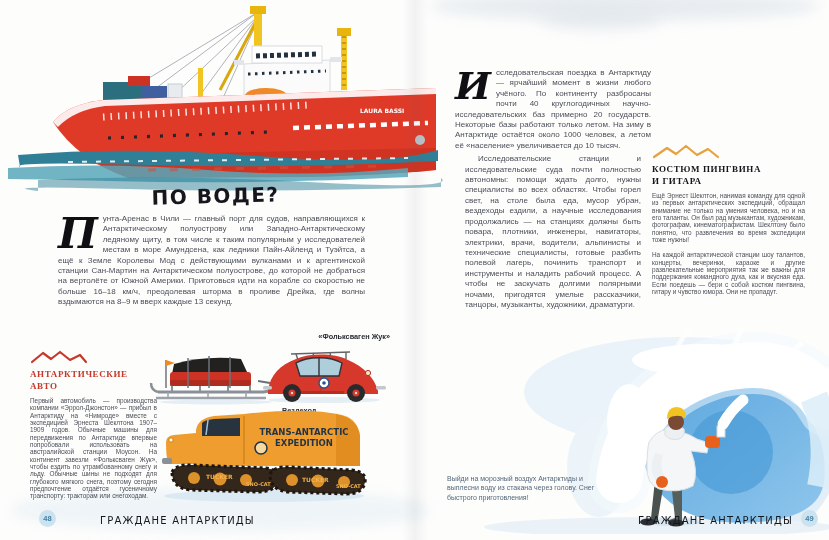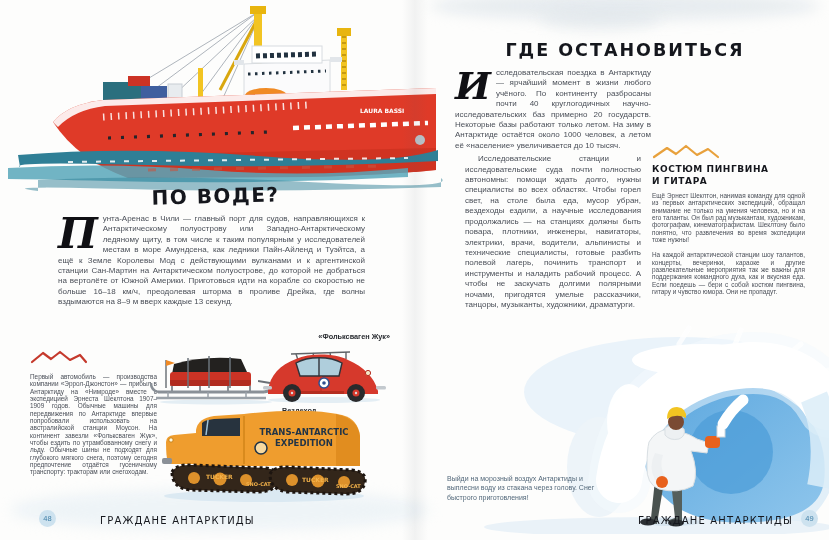--- a/index.html
+++ b/index.html
@@ -6,37 +6,37 @@
   #spread{position:relative;width:829px;height:540px;background:#fdfdfc;overflow:hidden;
           font-family:"Liberation Sans",sans-serif;color:#474c55;}
   .abs{position:absolute;}
   
   #fold{left:402px;top:0;width:26px;height:540px;
         background:linear-gradient(to right,rgba(0,0,0,0),rgba(80,90,100,0.07) 50%,rgba(0,0,0,0));}
   
   .hand{font-family:"DejaVu Sans",sans-serif;font-weight:800;color:#15171d;letter-spacing:1.5px;}
   .page-title{font-size:17.5px;letter-spacing:2px;}
   .sec-title{font-size:20px;transform:rotate(-1.5deg);}
-  .mini-title{font-size:9px;line-height:11.5px;letter-spacing:.6px;}
+  .mini-title{font-size:9px;line-height:11.5px;letter-spacing:.6px;font-family:Liberation Serif, serif;}
   .mini-title.red{color:#c5392c;}
   
   .body-main{font-size:8px;line-height:10.4px;text-align:justify;color:#4a4f58;}
   .small-col{font-size:6.4px;line-height:7.35px;text-align:justify;color:#4a4f58;}
   .dropcap{float:left;font-family:"DejaVu Serif",serif;font-style:italic;font-weight:bold;
            color:#101014;margin-right:5px;}
   .dc-left{font-size:42px;line-height:33px;margin-top:3px;}
   .dc-right{font-size:38px;line-height:30px;margin-top:3px;}
   .indent{text-indent:13px;margin:10px;}
   p{margin:0;}
   .veh-label{font-size:7.3px;font-weight:bold;color:#26292e;line-height:9px;}
   .caption{font-size:7px;line-height:9.3px;color:#53687a;}
   .footer-text{font-size:10px;font-weight:normal;letter-spacing:1.2px;color:#15171d;
                font-family:"DejaVu Sans",sans-serif;}
   .page-num{width:17px;height:17px;border-radius:50%;background:#cde2ef;color:#4180a8;
-            font-size:7.5px;font-weight:normal;text-align:center;line-height:17px;}
+            font-size:7.5px;font-weight:bold;text-align:center;line-height:17px;}
   .wash{border-radius:50%;filter:blur(7px);}
 </style>
 </head>
 <body>
 
 <div id="spread">
 
   <div class="abs wash" style="left:430px;top:-8px;width:390px;height:28px;background:rgba(214,222,229,.55);"></div>
   <div class="abs wash" style="left:540px;top:8px;width:120px;height:22px;background:rgba(222,228,233,.6);"></div>
   <div class="abs wash" style="left:10px;top:490px;width:420px;height:40px;background:rgba(219,232,241,.45);"></div>
@@ -104,20 +104,24 @@
   <div class="abs hand sec-title" style="left:148px;top:184px;width:135px;text-align:center;">ПО ВОДЕ?</div>
 
   <div class="abs body-main" style="left:58px;top:214px;width:307px;">
     <span class="dropcap dc-left">П</span><span>унта-Аренас в Чили — главный порт для судов, направляющихся к Антарктическому полуострову или Западно-Антарктическому ледяному щиту, в том числе к таким популярным у исследователей местам в море Амундсена, как ледники Пайн-Айленд и Туэйтса, а ещё к Земле Королевы Мод с действующими вулканами и к аргентинской станции Сан-Мартин на Антарктическом полуострове, до которой не добраться на вертолёте от Южной Америки. Приготовься идти на корабле со скоростью не больше 16–18 км/ч, преодолевая шторма в проливе Дрейка, где волны вздымаются на 8–9 м вверх каждые 13 секунд.</span>
   </div>
 
   <div class="abs" style="left:30px;top:350px;width:127px;">
     <svg width="58" height="14" viewBox="0 0 58 14">
       <path d="M2,12 L13,3 L21,9 L30,2 L40,10 L50,5 L56,12" stroke="#C5392C" stroke-width="2.2" fill="none" stroke-linejoin="round" stroke-linecap="round"></path>
     </svg>
+    <div class="hand mini-title red" style="margin-top:1px;">
+      <div>АНТАРКТИЧЕСКИЕ</div>
+      <div>АВТО</div>
+    </div>
     <div class="small-col" style="margin-top:5px;">Первый автомобиль — производства компании «Эррол-Джонстон» — прибыл в Антарктиду на «Нимроде» вместе с экспедицией Эрнеста Шеклтона 1907–1909 годов. Обычные машины для передвижения по Антарктиде впервые попробовали использовать на австралийской станции Моусон. На континент завезли «Фольксваген Жук», чтобы ездить по утрамбованному снегу и льду. Обычные шины не подходят для глубокого мягкого снега, поэтому сегодня предпочтение отдаётся гусеничному транспорту: тракторам или снегоходам.</div>
   </div>
 
   <div class="abs" style="left:146px;top:346px;width:142px;height:60px;">
     <svg width="142" height="60" viewBox="0 0 142 60">
       <ellipse cx="70" cy="56" rx="56" ry="2.5" fill="#e4eef4"></ellipse>
       <line x1="20" y1="14" x2="20" y2="42" stroke="#5a6167" stroke-width="1.3"></line>
       <path d="M20,14 L29,17 L20,20 Z" fill="#F08A24"></path>
       <path d="M28,18 Q60,9 95,13 L101,26 L26,28 Z" fill="#23211f"></path>
       <rect x="24" y="26" width="81" height="14" rx="3" fill="#CC3325"></rect>
@@ -218,21 +222,20 @@
           <circle cx="186" cy="80" r="6" fill="#EF9D2E" opacity="0.9"></circle>
         <text x="144" y="80" font-size="6" font-weight="bold" fill="#F3B24A" font-family="DejaVu Sans, sans-serif">TUCKER</text>
         <text x="178" y="86" font-size="5" font-weight="bold" fill="#F3B24A" font-family="DejaVu Sans, sans-serif">SNO-CAT</text>
       </g>
     </svg>
   </div>
 
   <div class="abs page-num" style="left:39px;top:510px;">48</div>
   <div class="abs footer-text" style="left:100px;top:515px;">ГРАЖДАНЕ АНТАРКТИДЫ</div>
 
-  <div class="abs hand page-title" style="left:430px;top:40px;width:390px;text-align:center;">ГДЕ ОСТАНОВИТЬСЯ</div>
 
   <div class="abs" style="left:455px;top:68px;width:196px;">
     <p class="body-main"><span class="dropcap dc-right">И</span><span>сследовательская поездка в Антарктиду — ярчайший момент в жизни любого учёного. По континенту разбросаны почти 40 круглогодичных научно-исследовательских баз примерно 20 государств. Некоторые базы работают только летом. На зиму в Антарктиде остаётся около 1000 человек, а летом её «население» увеличивается до 10 тысяч.</span></p>
     <p class="body-main indent" style="margin-top:3px;">Исследовательские станции и исследовательские суда почти полностью автономны: помощи ждать долго, нужны специалисты во всех областях. Чтобы горел свет, на столе была еда, мусор убран, вездеходы ездили, а научные исследования продолжались — на станциях должны быть повара, плотники, инженеры, навигаторы, электрики, врачи, водители, альпинисты и технические специалисты, готовые разбить полевой лагерь, починить транспорт и инструменты и наладить рабочий процесс. А чтобы не заскучать долгими полярными ночами, пригодятся умелые рассказчики, танцоры, музыканты, художники, драматурги.</p>
   </div>
 
   <div class="abs" style="left:652px;top:144px;width:153px;">
     <svg width="68" height="15" viewBox="0 0 68 15">
       <path d="M2,13 L15,4 L24,10 L34,2 L45,11 L56,5 L66,13" stroke="#E8A13C" stroke-width="2.2" fill="none" stroke-linejoin="round" stroke-linecap="round"></path>
     </svg>

